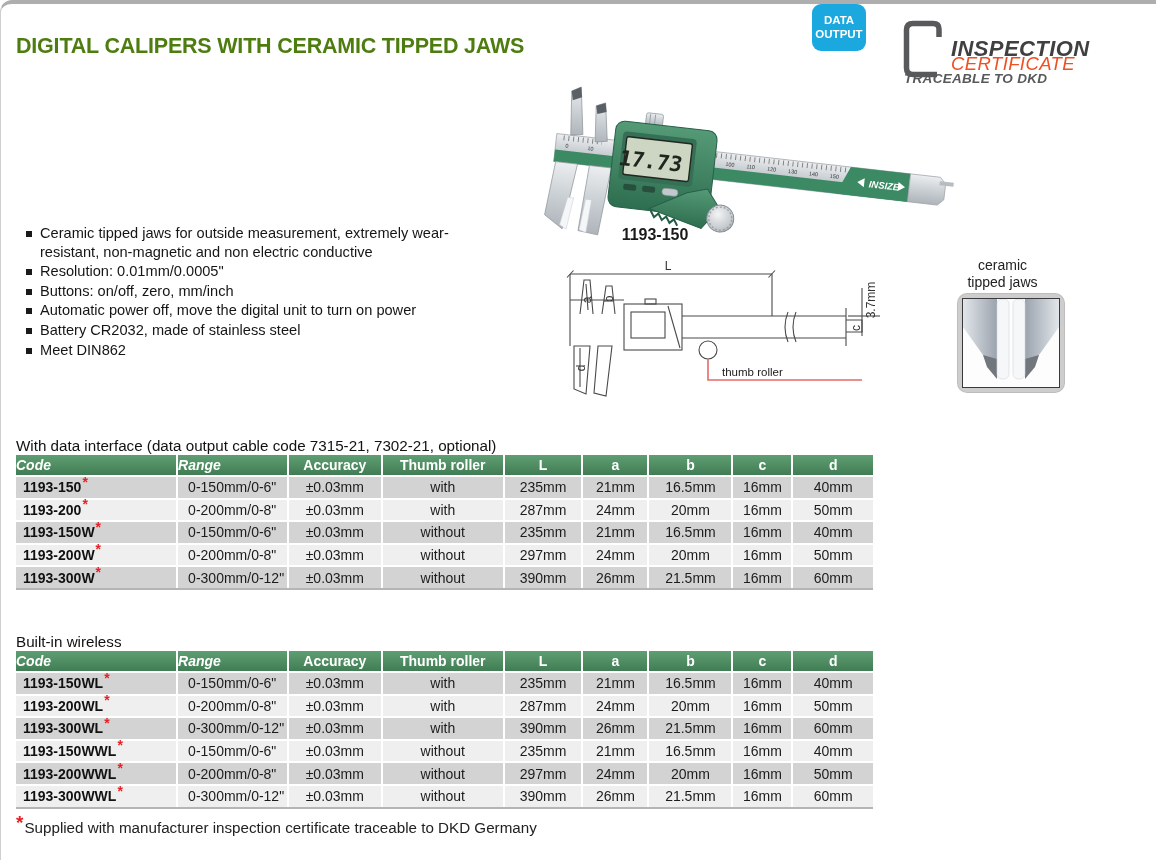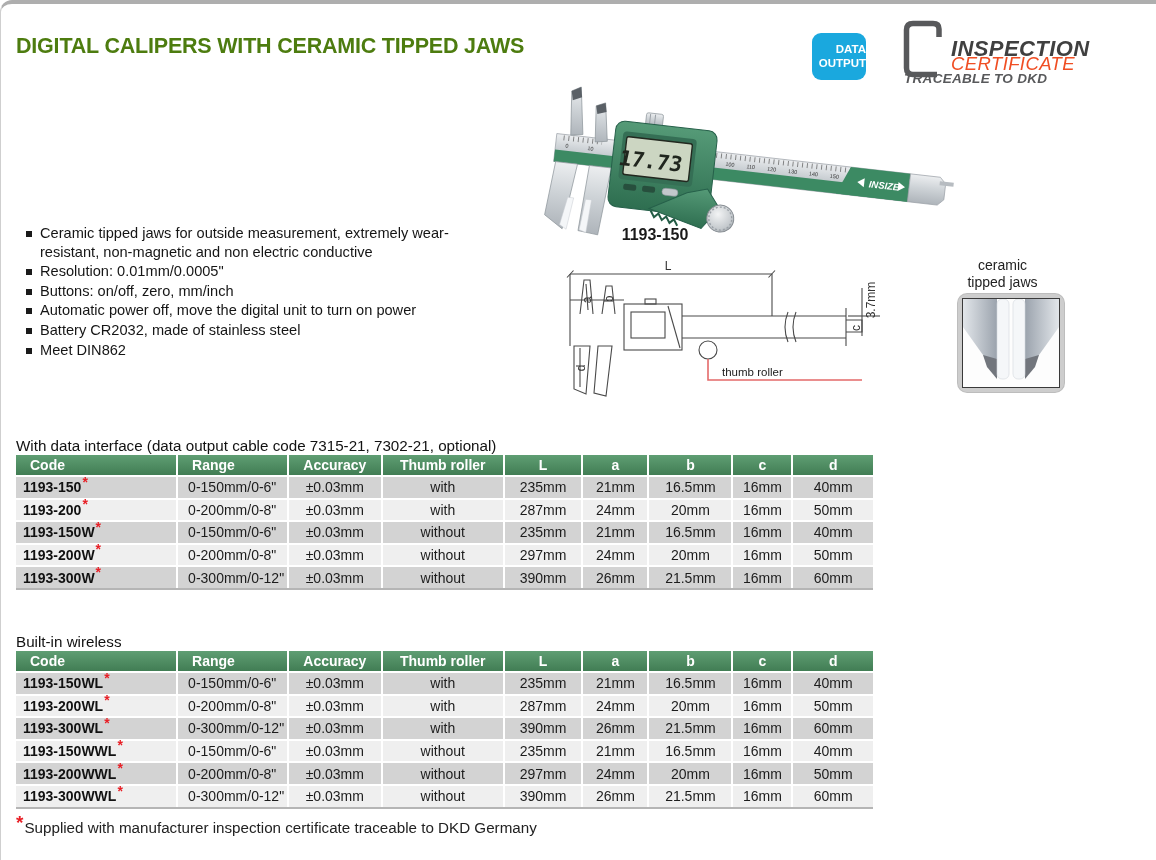--- a/index.html
+++ b/index.html
@@ -5,23 +5,23 @@
   html,body{margin:0;padding:0;}
   body{
     width:1156px;height:860px;position:relative;background:#ffffff;
     font-family:"Liberation Sans",sans-serif;color:#111;overflow:hidden;
   }
   .page-frame{position:absolute;inset:0;border-top:4px solid #aeaeae;border-left:1px solid #cfcfcf;
     border-radius:12px 0 0 0;pointer-events:none;z-index:50;}
   
   .page-title{position:absolute;left:16px;top:20px;font-size:21.5px;font-weight:bold;
     letter-spacing:-0.2px;color:#4d7c0f;white-space:nowrap;}
-  .badge-data-output{position:absolute;left:812px;top:33px;width:54px;height:47px;
+  .badge-data-output{position:absolute;left:812px;top:4px;width:54px;height:47px;
     background:#1aa8de;border-radius:9px;color:#fff;font-weight:bold;font-size:11.5px;
-    line-height:13.5px;text-align:center;padding-top:0;display:flex;flex-direction:column;justify-content:center;align-items:flex-end;}
+    line-height:13.5px;text-align:center;padding-top:0;display:flex;flex-direction:column;justify-content:center;}
   .cert-logo{position:absolute;left:903px;top:16px;width:250px;height:72px;}
   .cert-bracket{position:absolute;left:0;top:4px;}
   .cert-l1{position:absolute;left:48px;top:20px;font-size:22px;font-weight:bold;font-style:italic;
     color:#404040;letter-spacing:.4px;white-space:nowrap;}
   .cert-l2{position:absolute;left:48px;top:37px;font-size:18.5px;font-weight:normal;font-style:italic;
     color:#f04e23;letter-spacing:.4px;white-space:nowrap;}
   .cert-l3{position:absolute;left:1px;top:55px;font-size:13.5px;font-weight:bold;font-style:italic;
     color:#58595b;letter-spacing:.3px;white-space:nowrap;}
   
   .features{position:absolute;left:12px;top:212px;width:478px;list-style:none;margin:12px;padding:0;}
@@ -43,21 +43,21 @@
     font-size:14px;line-height:17px;color:#222;}
   .ceramic-frame{position:absolute;left:958px;top:294px;background:#cdcdcd;border-radius:9px;
     padding:4px;box-shadow:0 0 0 1px #bdbdbd;}
   .ceramic-inner{border:1px solid #3a3a3a;background:#fff;font-size:0;}
   
   .section-title{position:absolute;font-size:15.2px;font-weight:normal;color:#111;white-space:nowrap;}
   .tbl-wrap{position:absolute;left:16px;width:857px;}
   table.spec-table{border-collapse:collapse;width:857px;table-layout:fixed;font-size:14px;}
   table.spec-table th{background:linear-gradient(#5f9e73,#417d54);color:#fff;font-weight:bold;
     height:20px;border:2px solid #fff;padding:0;text-align:center;}
-  table.spec-table th.left{text-align:left;padding-left:14px;}
+  table.spec-table th.left{text-align:left;font-style:italic;}
   table.spec-table td{height:20.6px;text-align:center;border:2px solid #fff;padding:0;color:#1c1c1c;}
   table.spec-table td.code-cell{text-align:left;padding-left:7px;}
   table.spec-table td.left-cell{text-align:left;padding-left:10px;}
   table.spec-table tbody tr:nth-child(odd){background:#d3d3d3;}
   table.spec-table tbody tr:nth-child(even){background:#efefef;}
   table.spec-table tr>*:first-child{border-left:0;}
   table.spec-table tr>*:last-child{border-right:0;}
   table.spec-table thead th{border-top:0;}
   table.spec-table tbody tr:last-child td{border-bottom:2px solid #b5b5b5;}
   .code{font-weight:bold;color:#111;}

